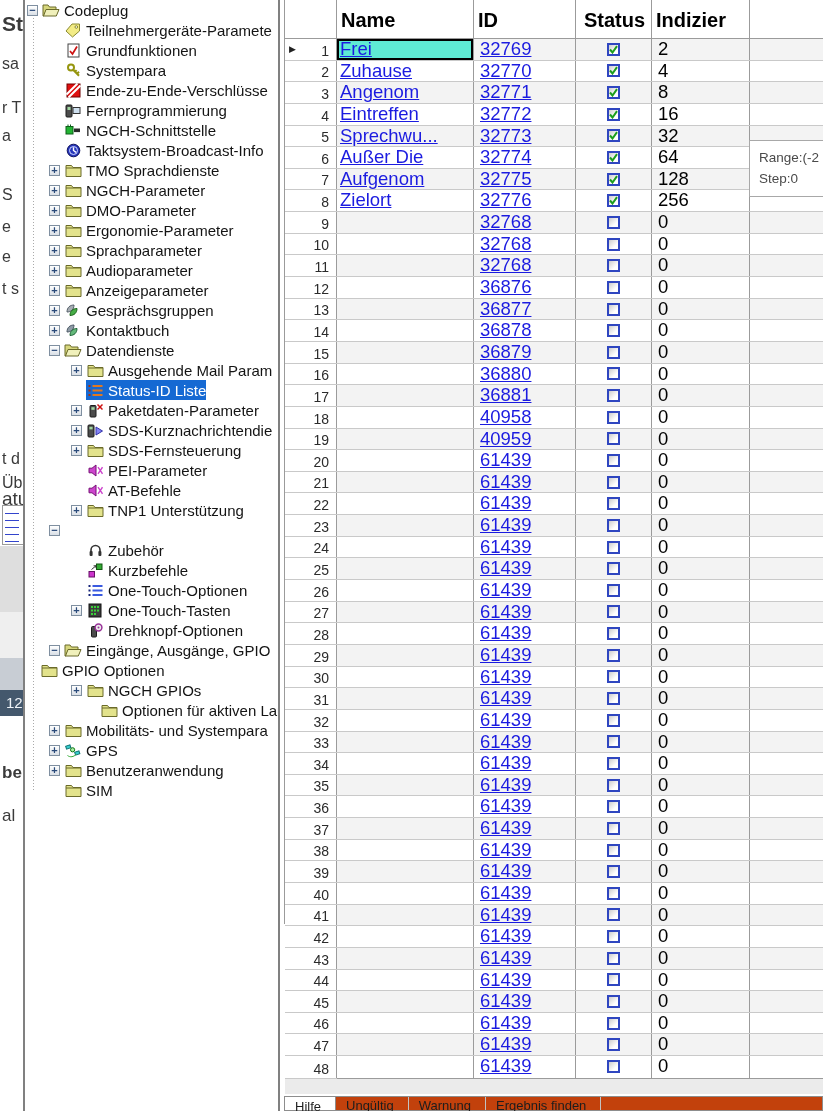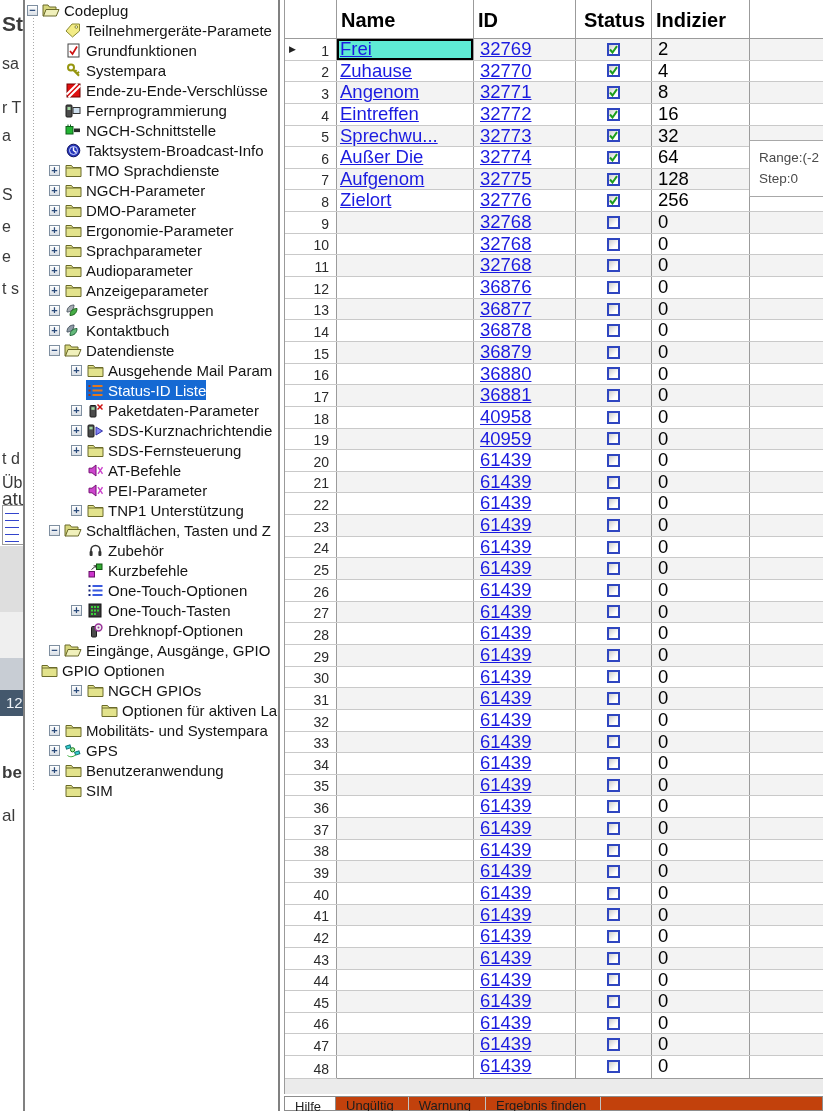--- a/index.html
+++ b/index.html
@@ -26,21 +26,21 @@
   .tree-exp{width:11px;height:11px;box-sizing:border-box;border:1px solid #7f8fa0;margin-right:4px;flex:none;
     background:linear-gradient(#ffffff,#d9dfe6);color:#2a4a7a;font-size:11px;line-height:8px;text-align:center;font-weight:bold;}
   .tree-exp-sp{width:15px;flex:none;}
   .tree-sel-wrap{display:flex;align-items:center;height:20px;}
   .tree-icon{width:18px;height:16px;flex:none;margin-right:4px;display:inline-flex;align-items:center;justify-content:center;}
   .tree-label{overflow:hidden;}
   .tree-row.selected .tree-sel-wrap{background:#1569d3;}
   .tree-row.selected .tree-label{color:#fff;}
 
   
-  #grid-panel{position:absolute;left:284px;top:0;width:539px;height:1094px;background:#fff;z-index:1;
+  #grid-panel{position:absolute;left:284px;top:0;width:539px;height:924px;background:#fff;z-index:1;
     border-left:1px solid #9b9b9b;box-sizing:border-box;}
   .gcell{box-sizing:border-box;flex:none;overflow:hidden;}
   .c-rowhead{width:52px;background:#fff;border-right:1px solid #9b9b9b;position:relative;}
   .c-name{width:137px;border-right:1px solid #9b9b9b;}
   .c-id{width:102px;border-right:1px solid #9b9b9b;}
   .c-status{width:76px;border-right:1px solid #9b9b9b;display:flex;align-items:center;justify-content:center;}
   .c-ind{width:98px;border-right:1px solid #9b9b9b;}
   #grid-header{display:flex;height:38px;border-bottom:1px solid #9b9b9b;}
   #grid-header .gcell{display:flex;align-items:flex-end;padding:0 0 6px 4px;font-size:20px;font-weight:bold;color:#000;}
   #grid-header .c-status{justify-content:flex-start;padding-left:8px;}
@@ -387,58 +387,49 @@
         </div>
         <div class="tree-row" style="padding-left: 46px;">
           <span class="tree-exp-sp"></span>
           <span class="tree-sel-wrap">
             <span class="tree-icon">
               <svg width="15" height="13" viewBox="0 0 15 13">
                 <path d="M1 4.2h3l4-3.2v11L4 8.8H1z" fill="#cc44cc" stroke="#771177"></path>
                 <path d="M10 3.2l4.5 6.6M14.5 3.2L10 9.8" stroke="#cc44cc" stroke-width="1.4"></path>
               </svg>
             </span>
-            <span class="tree-label">AT-Befehle</span>
+            <span class="tree-label">PEI-Parameter</span>
           </span>
         </div>
         <div class="tree-row" style="padding-left: 46px;">
           <span class="tree-exp-sp"></span>
           <span class="tree-sel-wrap">
             <span class="tree-icon">
               <svg width="15" height="13" viewBox="0 0 15 13">
                 <path d="M1 4.2h3l4-3.2v11L4 8.8H1z" fill="#cc44cc" stroke="#771177"></path>
                 <path d="M10 3.2l4.5 6.6M14.5 3.2L10 9.8" stroke="#cc44cc" stroke-width="1.4"></path>
               </svg>
             </span>
-            <span class="tree-label">PEI-Parameter</span>
+            <span class="tree-label">AT-Befehle</span>
           </span>
         </div>
         <div class="tree-row" style="padding-left: 46px;">
           <span class="tree-exp">+</span>
           <span class="tree-sel-wrap">
             <span class="tree-icon">
               <svg width="17" height="14" viewBox="0 0 17 14">
                 <path d="M1 2.5h5.5l1.5 2H16v9H1z" fill="#e3e38c" stroke="#6b6b2a"></path>
                 <path d="M1 5h15" stroke="#6b6b2a"></path>
               </svg>
             </span>
             <span class="tree-label">TNP1 Unterstützung</span>
           </span>
         </div>
         <div class="tree-row" style="padding-left: 24px;">
           <span class="tree-exp">−</span>
-          <span class="tree-sel-wrap">
-            <span class="tree-icon">
-              <svg width="18" height="14" viewBox="0 0 18 14">
-                <path d="M1 2h5l1.5 2H14v3H4L2 13H1z" fill="#d6d67d" stroke="#6b6b2a"></path>
-                <path d="M4 6.5h13l-2.7 6.5H1.5z" fill="#f0f0bb" stroke="#6b6b2a"></path>
-              </svg>
-            </span>
-            <span class="tree-label">Schaltflächen, Tasten und Z</span>
-          </span>
         </div>
         <div class="tree-row" style="padding-left: 46px;">
           <span class="tree-exp-sp"></span>
           <span class="tree-sel-wrap">
             <span class="tree-icon">
               <svg width="15" height="15" viewBox="0 0 15 15">
                 <path d="M3 9V7a4.5 4.5 0 019 0v2" fill="none" stroke="#333" stroke-width="1.6"></path>
                 <rect x="1.6" y="8" width="3" height="5" rx="1" fill="#333"></rect>
                 <rect x="10.4" y="8" width="3" height="5" rx="1" fill="#333"></rect>
               </svg>

